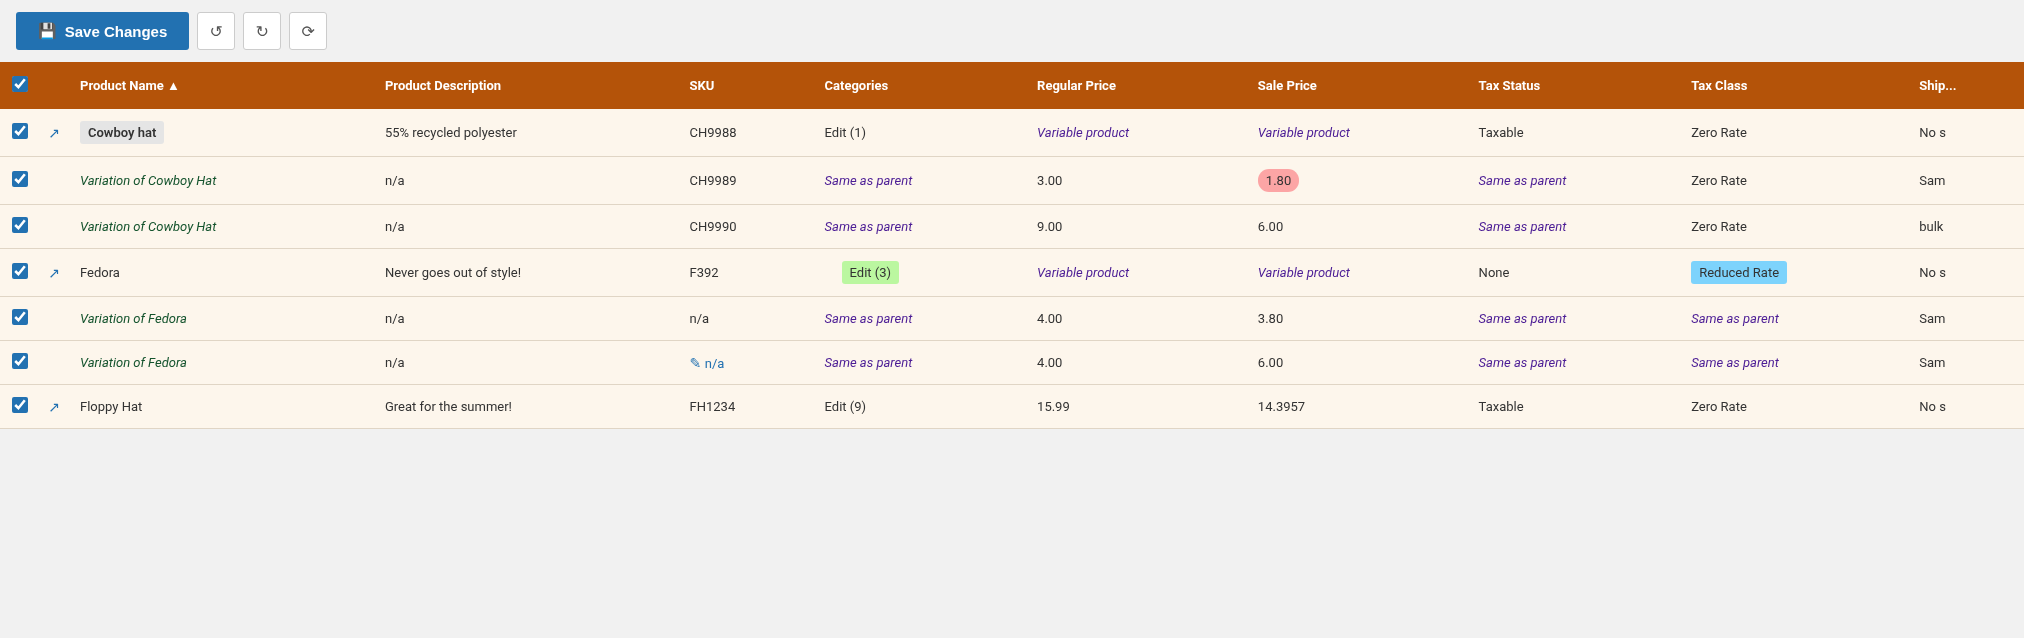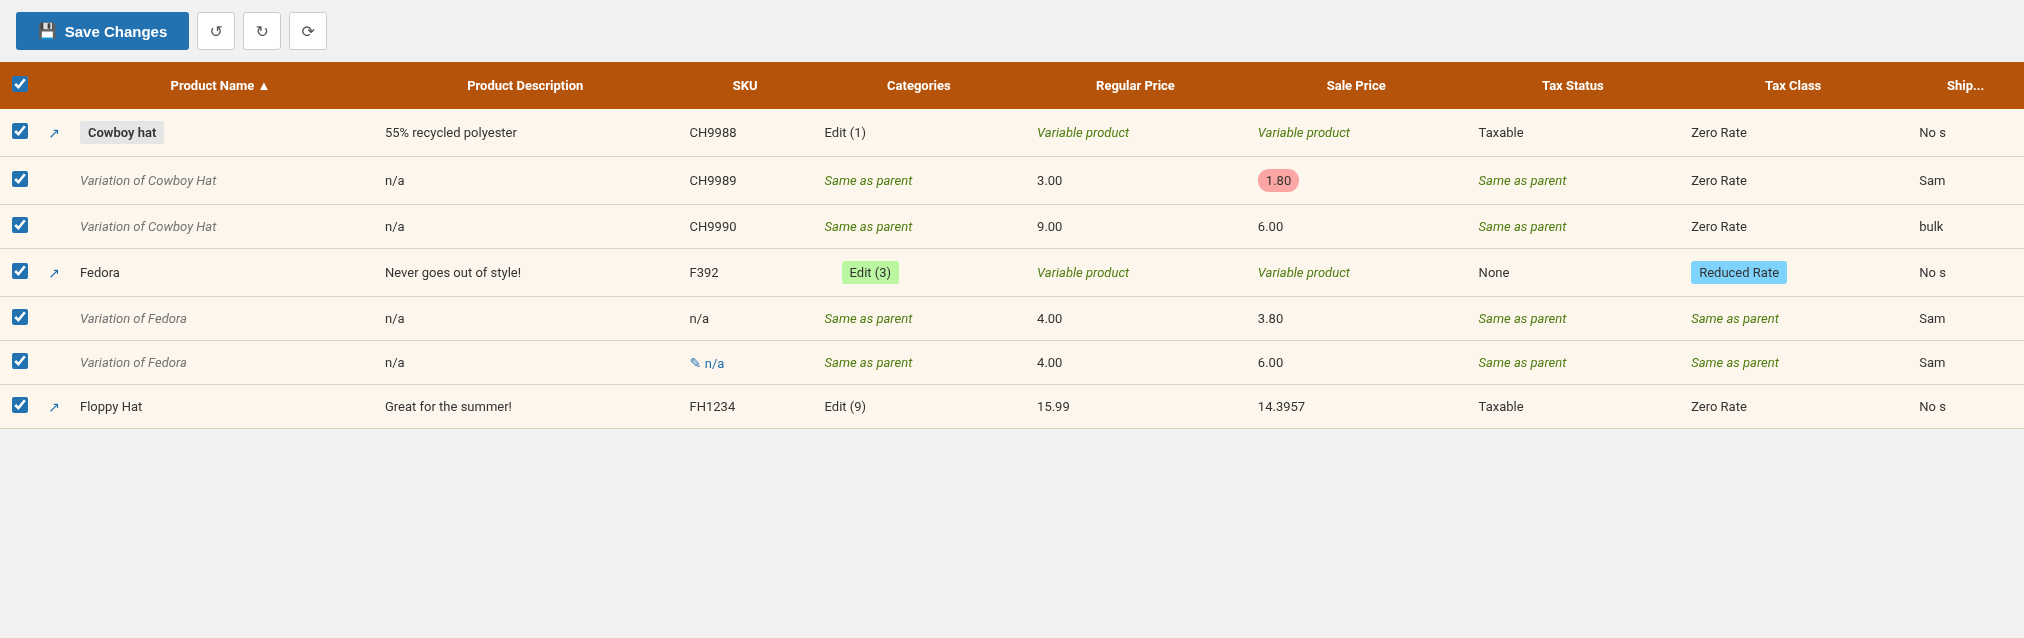--- a/index.html
+++ b/index.html
@@ -50,21 +50,21 @@
       border-collapse: collapse;
       min-width: 1200px;
     }
     thead tr {
       background: #b45309;
     }
     thead th {
       color: white;
       font-weight: 700;
       padding: 14px 12px;
-      text-align: center;
+      text-align: left;
       white-space: nowrap;
       font-size: 13px;
     }
     thead th.col-check {
       width: 36px;
       text-align: center;
     }
     tbody tr {
       border-bottom: 1px solid #e0d5c5;
     }
@@ -92,21 +92,21 @@
     }
     .product-name-highlight {
       background: #e5e5e5;
       padding: 4px 8px;
       border-radius: 3px;
       font-weight: 600;
       display: inline-block;
     }
     .variation-name {
       font-style: italic;
-      color: #737373;
+      color: #14532d;
     }
     .sale-price-highlight {
       background: #fca5a5;
       padding: 4px 8px;
       border-radius: 11px;
       display: inline-block;
     }
     .category-highlight {
       background: #bbf7a0;
       padding: 4px 8px;
@@ -115,21 +115,21 @@
       margin-left: 17px;
     }
     .taxclass-highlight {
       background: #7dd3fc;
       padding: 4px 8px;
       border-radius: 3px;
       display: inline-block;
     }
     .italic-muted {
       font-style: italic;
-      color: #4d7c0f;
+      color: #4c1d95;
     }
     .link-icon {
       color: #2271b1;
       font-size: 14px;
       cursor: pointer;
     }
     .sku-link {
       color: #2271b1;
       text-decoration: none;
       cursor: pointer;

